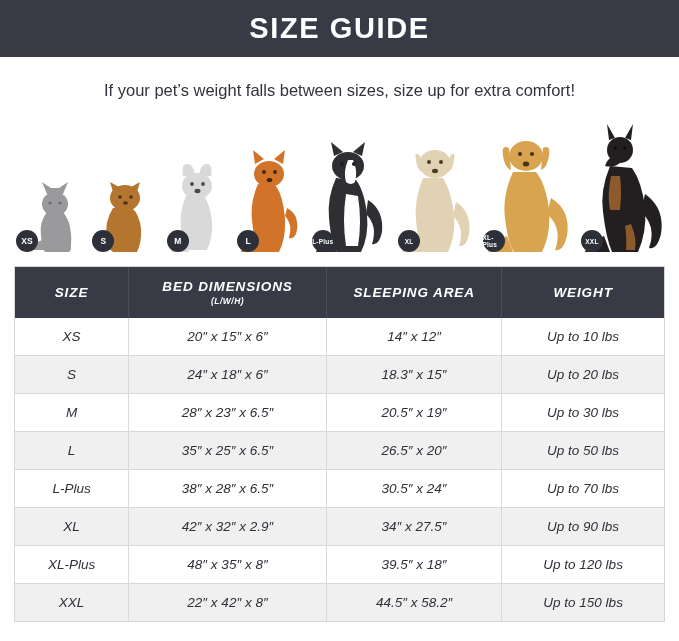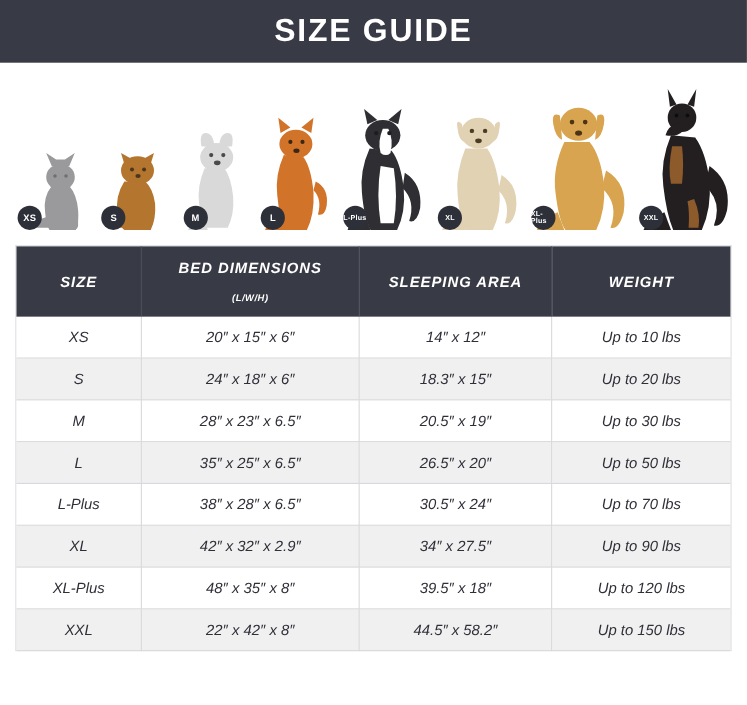--- a/index.html
+++ b/index.html
@@ -106,21 +106,21 @@
     padding: 12px 4px;
     text-align: center;
     border-right: 1px solid #4b4d58;
   }
   thead th:last-child { border-right: none; }
   .sub-label {
     display: block;
     font-size: 8.5px;
     letter-spacing: 0.5px;
     font-weight: bold;
-    margin-top: 15px;
+    margin-top: 2px;
   }
   tbody td {
     font-size: 13.5px;
     text-align: center;
     padding: 11px 4px;
     border-right: 1px solid #d9d9dd;
     border-bottom: 1px solid #d9d9dd;
     color: #2f2f38;
   }
   tbody td:last-child { border-right: none; }
@@ -134,20 +134,21 @@
 </style>
 </head>
 <body>
 
 <div class="page">
 
   <div class="header-bar">
     <div class="header-title">SIZE GUIDE</div>
   </div>
 
+  <div class="subtitle">If your pet’s weight falls between sizes, size up for extra comfort!</div>
 
   <div class="pets-row">
 
     <div class="pet" style="width:72px;height:74px;">
       <span class="pet-badge">XS</span>
       <svg class="pet-art" width="66" height="72" viewBox="0 0 66 72">
         <g fill="#9a9a9c">
           <path d="M30 14 l-5 -12 l9 6 h8 l9 -6 l-5 12 z"></path>
           <ellipse cx="38" cy="24" rx="13" ry="12"></ellipse>
           <path d="M30 32 q-8 10 -6 24 q1 12 4 16 h24 q3 -8 2 -18 q-1 -14 -8 -22 z"></path>

